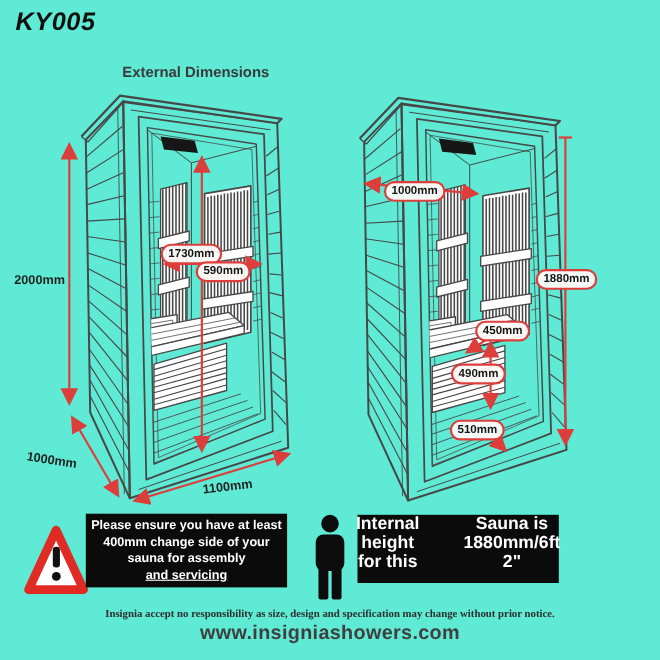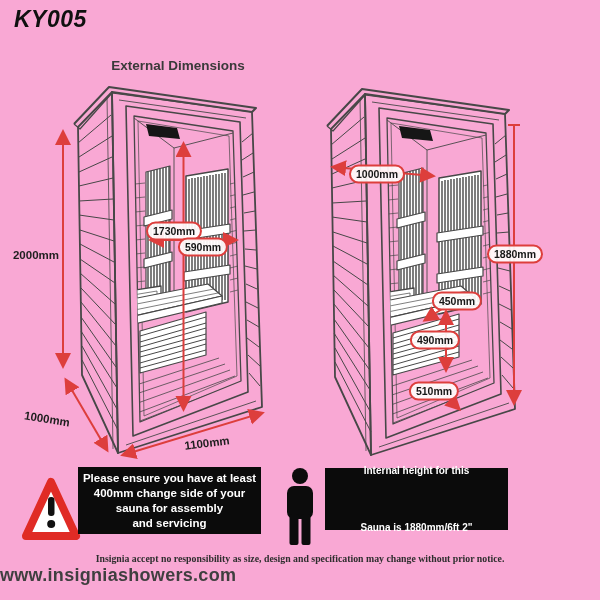--- a/index.html
+++ b/index.html
@@ -1,38 +1,38 @@
 <!DOCTYPE html>
 <html><head>
 <meta charset="utf-8">
 <style>
   html,body{margin:0;padding:0;background:#fff;}
-  .stage{position:relative;width:600px;height:600px;background:#f9a8d4;overflow:hidden;
+  .stage{position:relative;width:600px;height:600px;background:#5eead4;overflow:hidden;
          font-family:"Liberation Sans",sans-serif;}
   svg.art{position:absolute;left:0;top:0;}
   .page-title{position:absolute;left:14px;top:6px;font-size:23px;font-weight:bold;
               font-style:italic;color:#101010;letter-spacing:.5px;}
   .heading{position:absolute;transform:translateX(-50%);font-size:13.5px;color:#3a3a3a;
            font-weight:600;white-space:nowrap;}
   .dim{position:absolute;font-weight:bold;font-size:11.5px;color:#1f1f1f;white-space:nowrap;}
   .dim.c{transform:translate(-50%,-50%);}
   .oval{position:absolute;transform:translate(-50%,-50%);border:2px solid #dd3e3c;
         background:rgba(255,251,251,.93);border-radius:14px;font-weight:bold;
         font-size:10.5px;color:#161616;padding:0 5px;height:15px;line-height:14px;
         white-space:nowrap;text-align:center;}
   .notice{position:absolute;background:#0b0b0b;color:#ffffff;text-align:center;
           font-weight:bold;}
   .notice-a{left:78px;top:467px;width:183px;height:63px;font-size:11.5px;line-height:15px;
             padding-top:4px;}
-  .notice-b{left:325px;top:468px;width:183px;height:62px;font-size:10px;line-height:17px;
-            display:flex;flex-direction:column;justify-content:center;gap:40px;}
-  .u{}
+  .notice-b{left:325px;top:468px;width:183px;height:62px;font-size:16px;line-height:17px;
+            display:flex;flex-direction:row;justify-content:center;gap:40px;}
+  .u{text-decoration:underline;}
   .disc{position:absolute;left:0;width:600px;text-align:center;
         font-family:"Liberation Serif",serif;font-size:9.8px;font-weight:600;color:#2e2e2e;}
-  .site{position:absolute;left:0;top:565px;width:600px;font-size:18px;
+  .site{position:absolute;left:0;top:565px;width:600px;text-align:center;font-size:18px;
         font-weight:600;color:#3f3f3f;letter-spacing:.3px;}
 </style>
 </head>
 <body>
 
 <div class="stage">
 
   <svg class="art" width="600" height="600" viewBox="0 0 600 600">
     <defs>
       <marker id="arw" markerWidth="9" markerHeight="9" refX="6.5" refY="4" orient="auto-start-reverse">

